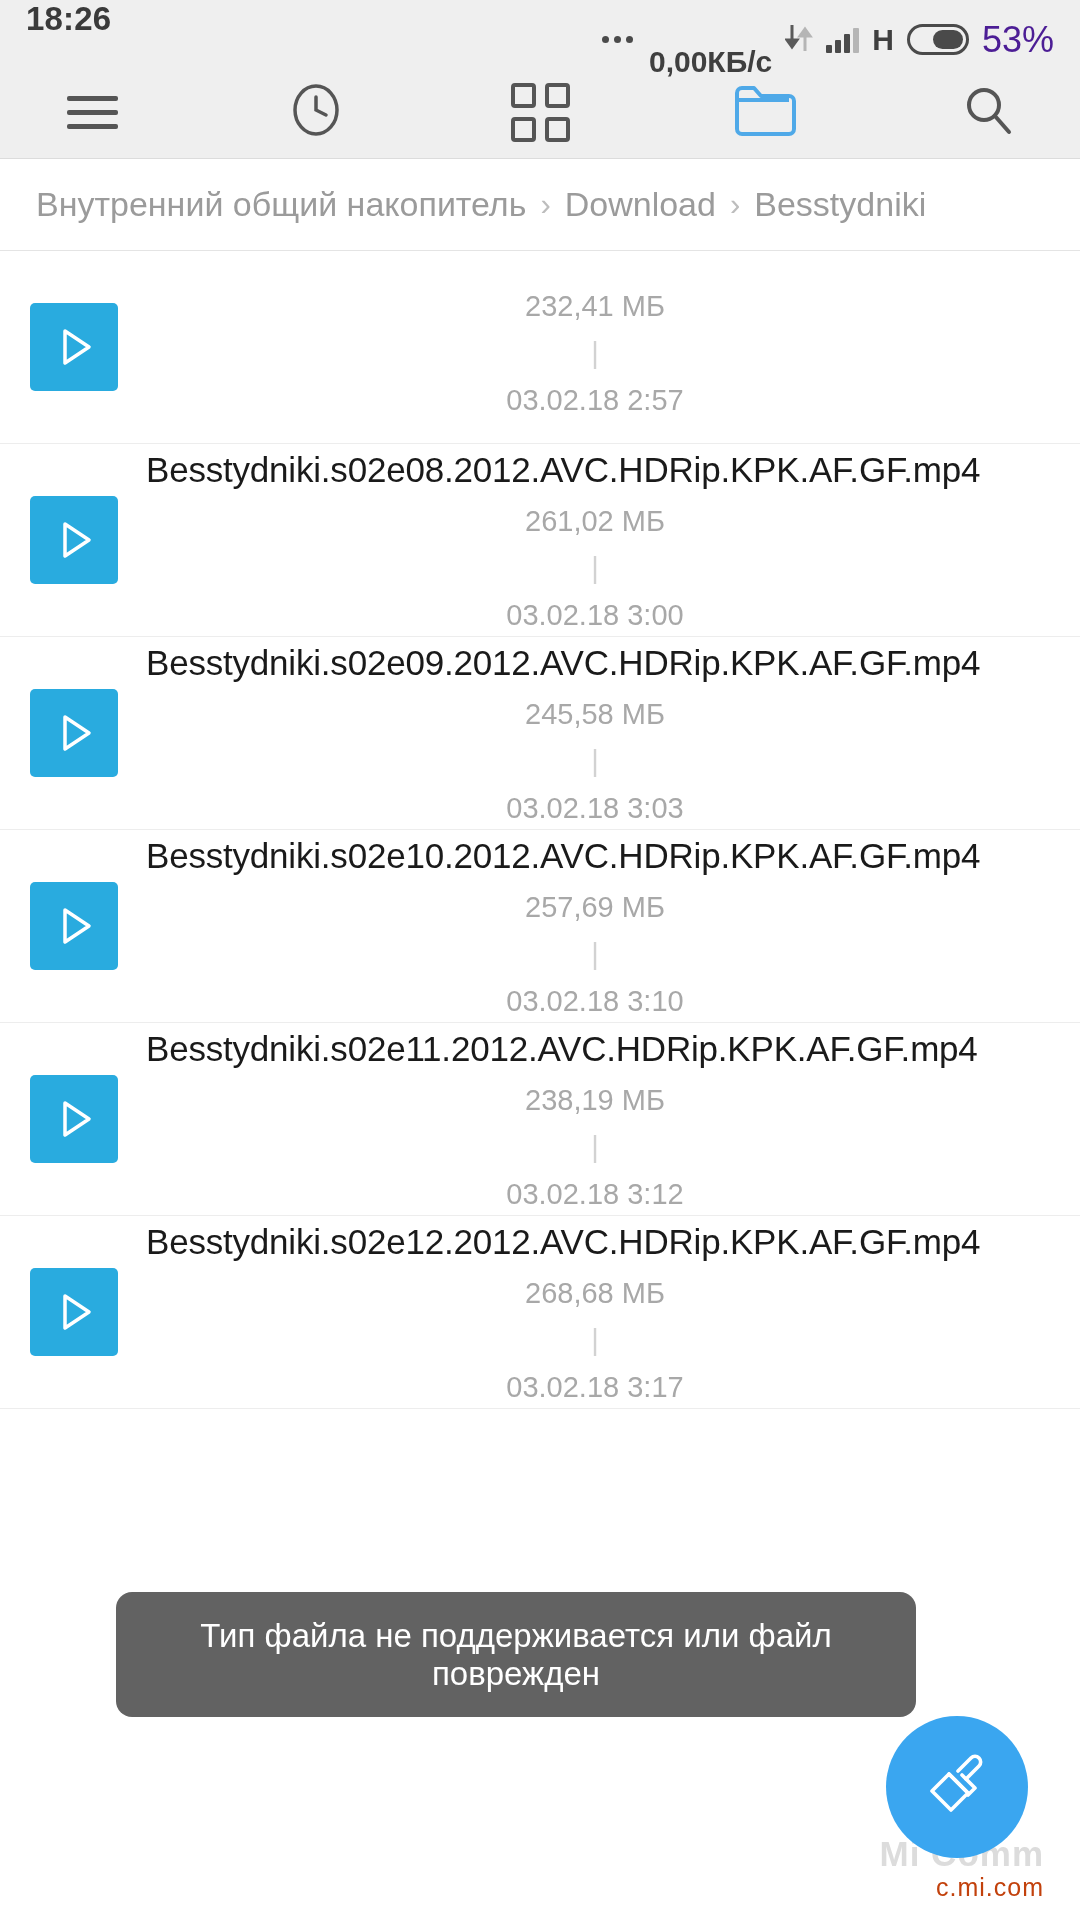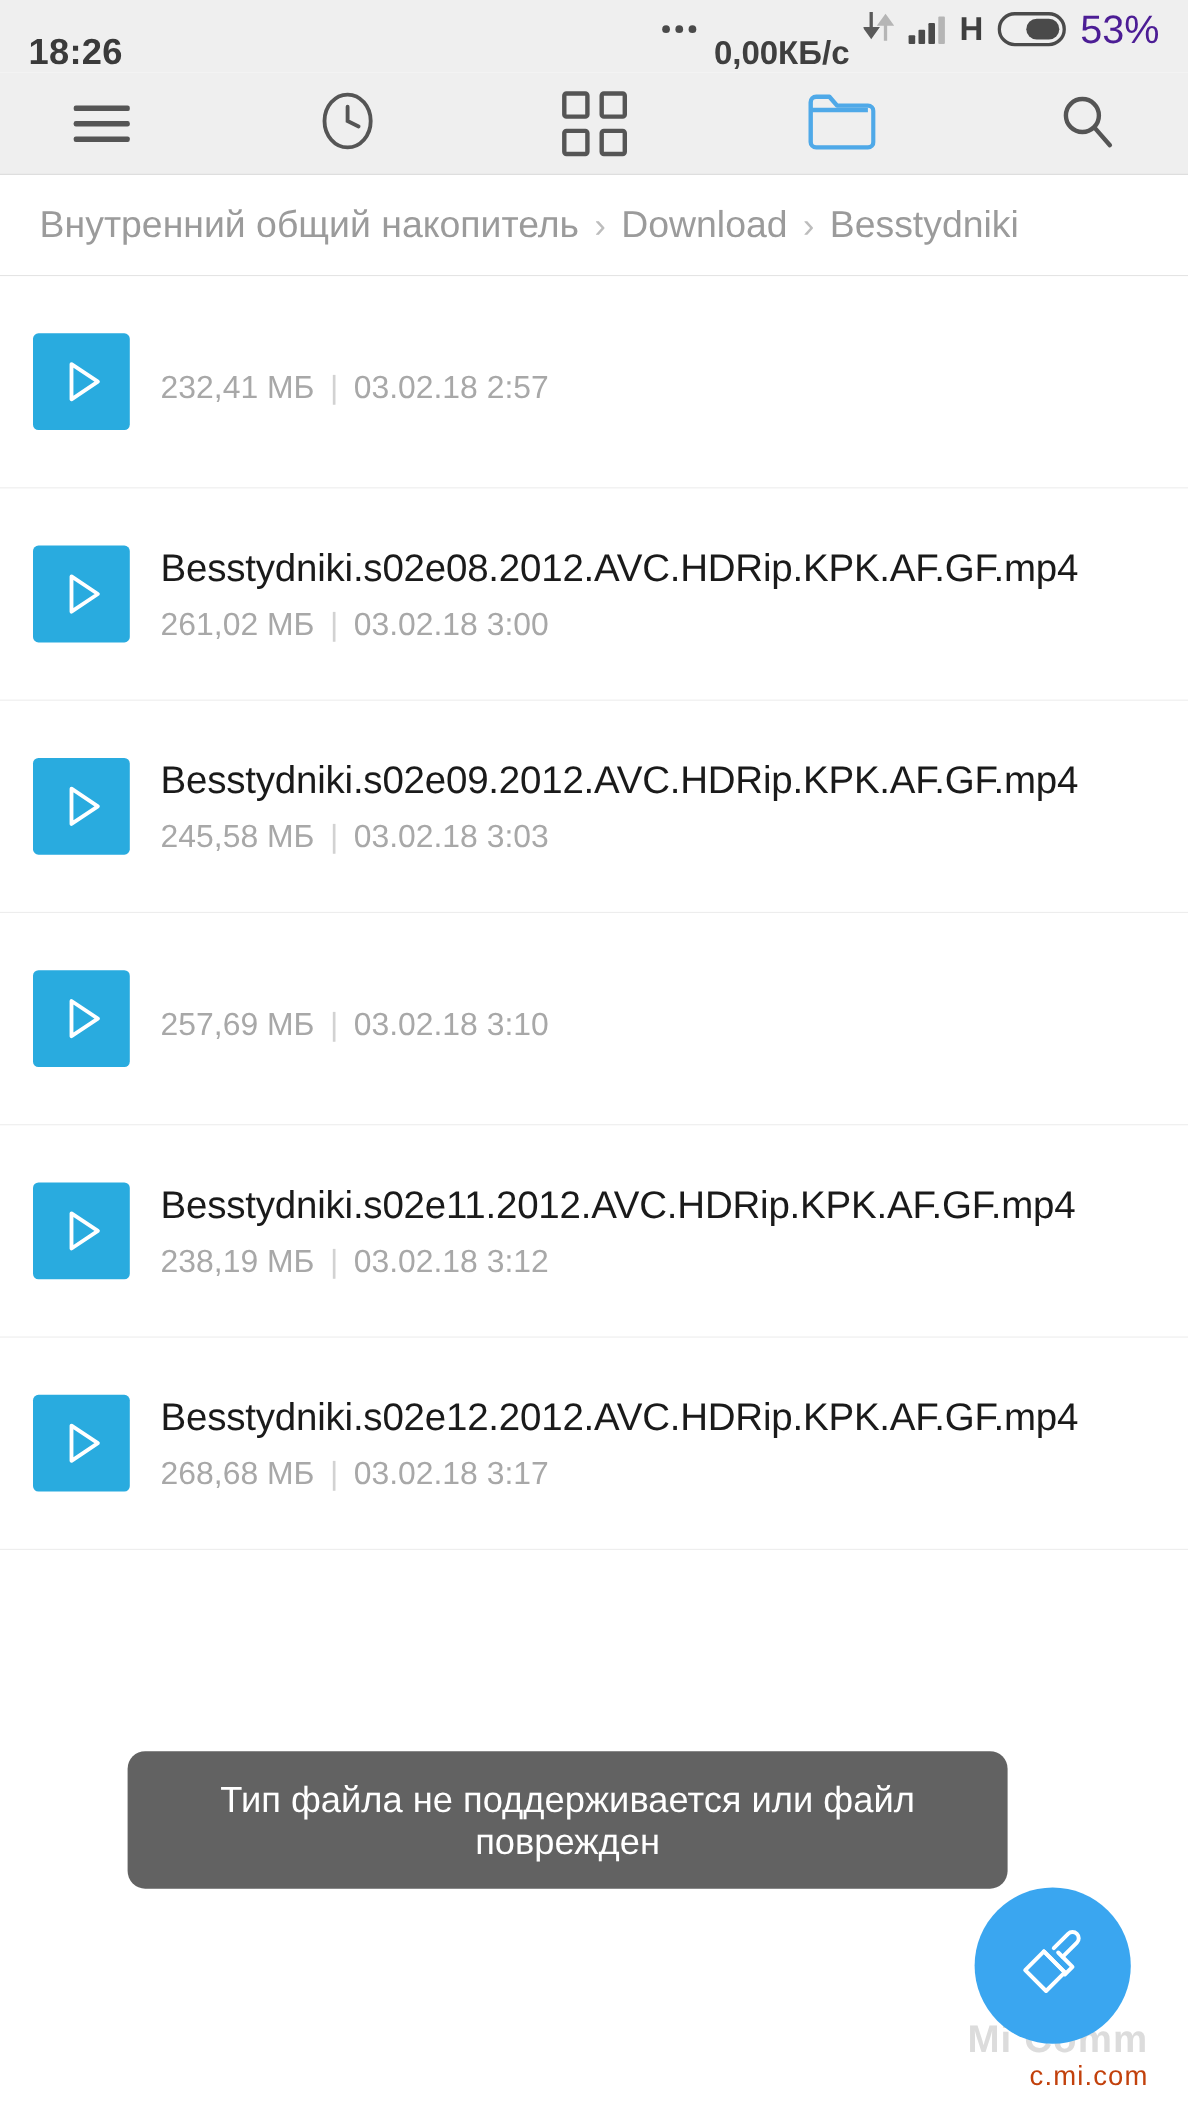--- a/index.html
+++ b/index.html
@@ -7,21 +7,21 @@
     width:1080px; height:1920px;
     background:#ffffff;
     font-family:"Liberation Sans", sans-serif;
     overflow:hidden;
   }
   .screen { position:relative; width:1080px; height:1920px; background:#fff; }
 
   
   .statusbar {
     height:66px; background:#efefef;
-    display:flex; align-items:flex-end; justify-content:space-between;
+    display:flex; align-items:flex-start; justify-content:space-between;
     padding:0 26px;
   }
   .sb-time { font-size:33px; font-weight:700; color:#3a3a3a; letter-spacing:.2px; }
   .sb-right { display:flex; align-items:center; gap:13px; }
   .sb-dots { display:flex; gap:5px; align-items:center; margin-right:3px; }
   .sb-dots i { width:7px; height:7px; border-radius:50%; background:#4a4a4a; display:block; }
   .sb-speed { font-size:30px; font-weight:700; color:#3f3f3f;margin-top:45px; }
   .sb-net { display:block; }
   .sb-bars { display:flex; align-items:flex-end; gap:3px; height:26px; }
   .sb-bars i { width:6px; background:#4a4a4a; display:block; border-radius:1px; }
@@ -79,21 +79,21 @@
     margin-right:28px;
   }
   .meta { flex:1; min-width:0; overflow:hidden; }
   .fname {
     font-size:35px; color:#1a1a1a; line-height:1.26;
     letter-spacing:-.2px;
     word-break:break-all;
   }
   .fsub {
     margin-top:12px; font-size:29px; color:#a8a8a8;
-    display:flex; align-items:center; gap:14px;
+    display:flex; align-items:center; gap:14px;flex-direction:column;
   }
   .fsub .bar { color:#d2d2d2; }
 
   
   .toast {
     position:absolute; left:116px; top:1592px;
     width:800px; height:125px;
     background:rgba(85,85,85,.92);
     border-radius:16px;
     display:flex; align-items:center; justify-content:center;
@@ -257,20 +257,21 @@
       </div>
     </div>
 
     <div class="row">
       <div class="thumb">
         <svg width="50" height="50" viewBox="0 0 50 50">
             <path d="M16 9 L40 25 L16 41 Z" fill="none" stroke="#fff" stroke-width="3.5" stroke-linejoin="round"></path>
           </svg>
       </div>
       <div class="meta">
+        <div class="fname">Besstydniki.s02e10.2012.AVC.HDRip.KPK.AF.GF.mp4</div>
         <div class="fsub">
           <span>257,69 МБ</span>
           <span class="bar">|</span>
           <span>03.02.18 3:10</span>
         </div>
       </div>
     </div>
 
     <div class="row">
       <div class="thumb">

